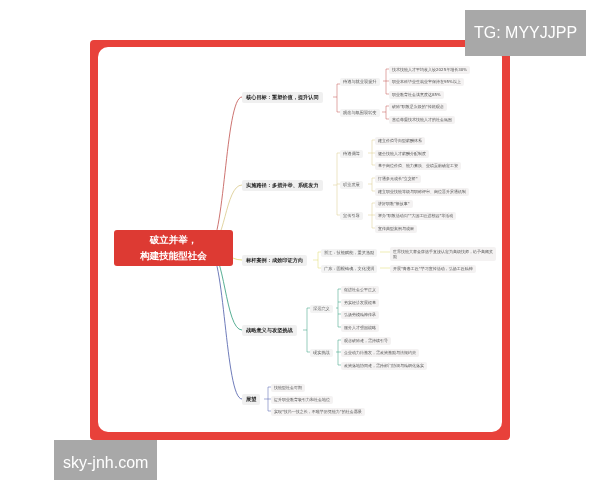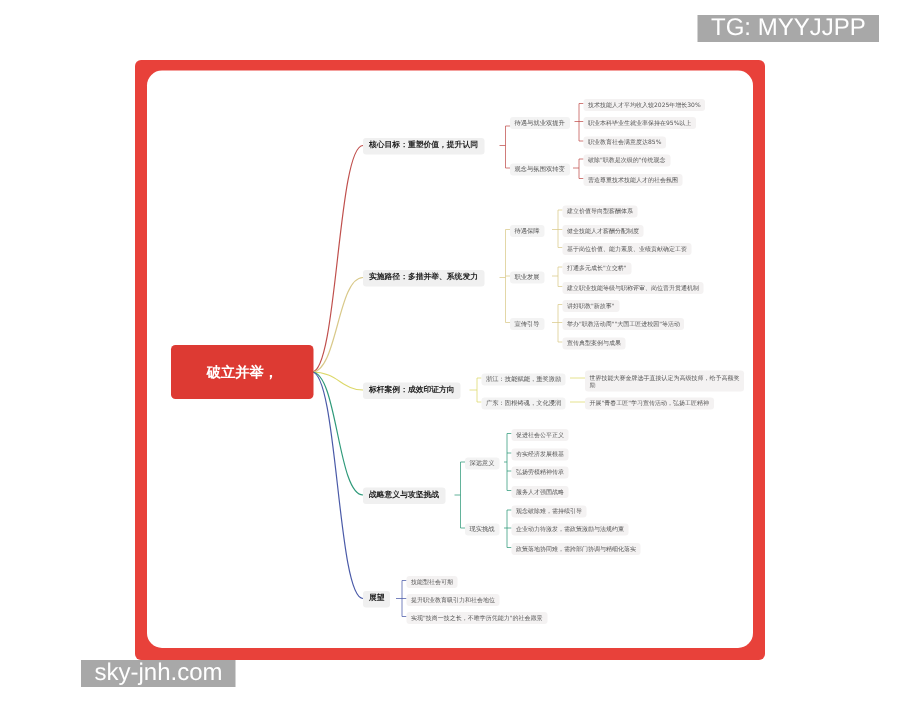--- a/index.html
+++ b/index.html
@@ -1,25 +1,25 @@
 <!DOCTYPE html>
 <html><head>
 <meta charset="utf-8">
 <style>
   html,body{margin:0;padding:0;}
   body{width:600px;height:480px;background:#ffffff;position:relative;overflow:hidden;font-family:"DejaVu Sans",sans-serif;}
   .frame{position:absolute;left:90px;top:40px;width:420px;height:400px;background:#e8413a;border-radius:4px;}
   .panel{position:absolute;left:98px;top:47px;width:404px;height:385px;background:#ffffff;border-radius:10px;}
   svg.lines{position:absolute;left:0;top:0;width:600px;height:480px;}
   .node{position:absolute;white-space:nowrap;line-height:1;}
-  .root{position:absolute;left:114px;top:230px;width:95px;height:36px;background:#dd3a33;border-radius:3px;color:#fff;font-size:9.5px;font-weight:bold;text-align:center;display:flex;flex-direction:column;justify-content:center;gap:3px;}
+  .root{position:absolute;left:114px;top:230px;width:119px;height:36px;background:#dd3a33;border-radius:3px;color:#fff;font-size:9.5px;font-weight:bold;text-align:center;display:flex;flex-direction:column;justify-content:center;gap:3px;}
   .l1{font-size:5.2px;font-weight:bold;color:#222;background:#f0f0f0;padding:3px 4px;border-radius:2px;}
   .l2{font-size:4.2px;color:#555;background:#f3f3f3;padding:2px 3px;border-radius:2px;}
   .l3{font-size:4px;color:#555;background:#f4f2f2;padding:2px 3px;border-radius:2px;}
-  .wm{position:absolute;background:#a8a8a8;color:#fff;font-family:"Liberation Sans",sans-serif;font-size:16px;padding:0 9px;}
+  .wm{position:absolute;background:#a8a8a8;color:#fff;font-family:"Liberation Sans",sans-serif;font-size:16px;padding:14px 9px;}
 </style>
 </head>
 <body>
 
 <div class="frame"></div>
 <div class="panel"></div>
 
 <svg class="lines" viewBox="0 0 600 480">
 
   <path d="M208 248 C 225 248, 225 97, 242 97" stroke="#c0504d" stroke-width="0.8" fill="none"></path>
@@ -52,20 +52,21 @@
     <path d="M336 352 H338 M338 340 V365 M338 340 H341 M338 352 H341 M338 365 H341"></path>
   </g>
 
   <g stroke="#4a5aa8" stroke-width="0.5" fill="none">
     <path d="M264 399 H268 M268 387 V411 M268 387 H271 M268 399 H271 M268 411 H271"></path>
   </g>
 </svg>
 
 <div class="root">
   <span>破立并举，</span>
+  <span>构建技能型社会</span>
 </div>
 
 <div class="node l1" style="left:242px;top:92px;">核心目标：重塑价值，提升认同</div>
 <div class="node l2" style="left:340px;top:78px;">待遇与就业双提升</div>
 <div class="node l3" style="left:389px;top:66px;">技术技能人才平均收入较2025年增长30%</div>
 <div class="node l3" style="left:389px;top:78px;">职业本科毕业生就业率保持在95%以上</div>
 <div class="node l3" style="left:389px;top:91px;">职业教育社会满意度达85%</div>
 <div class="node l2" style="left:340px;top:109px;">观念与氛围双转变</div>
 <div class="node l3" style="left:389px;top:103px;">破除"职教是次级的"传统观念</div>
 <div class="node l3" style="left:389px;top:116px;">营造尊重技术技能人才的社会氛围</div>

